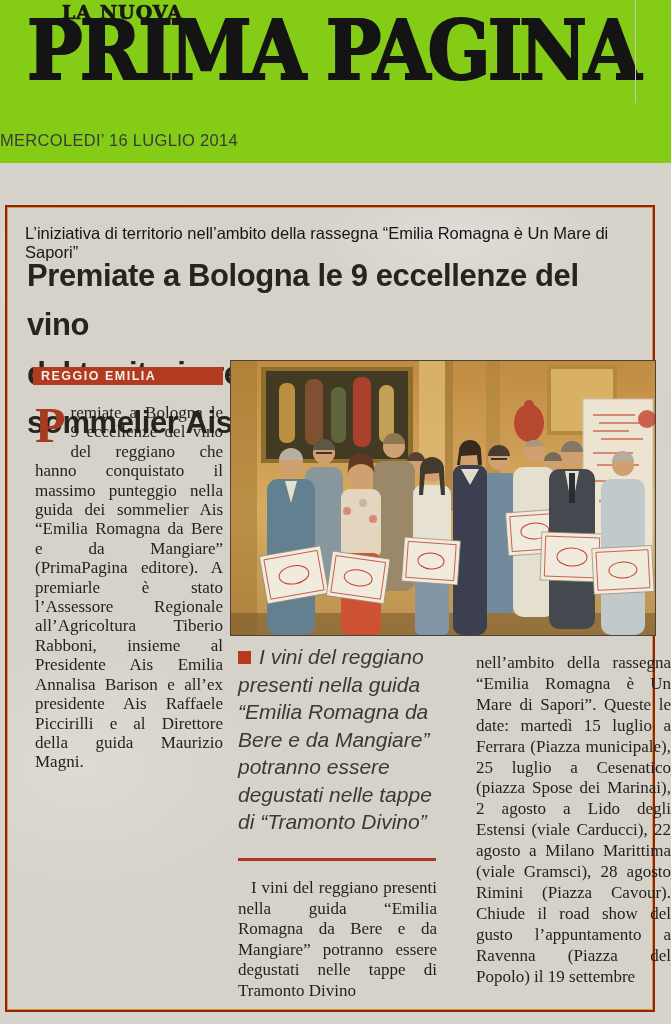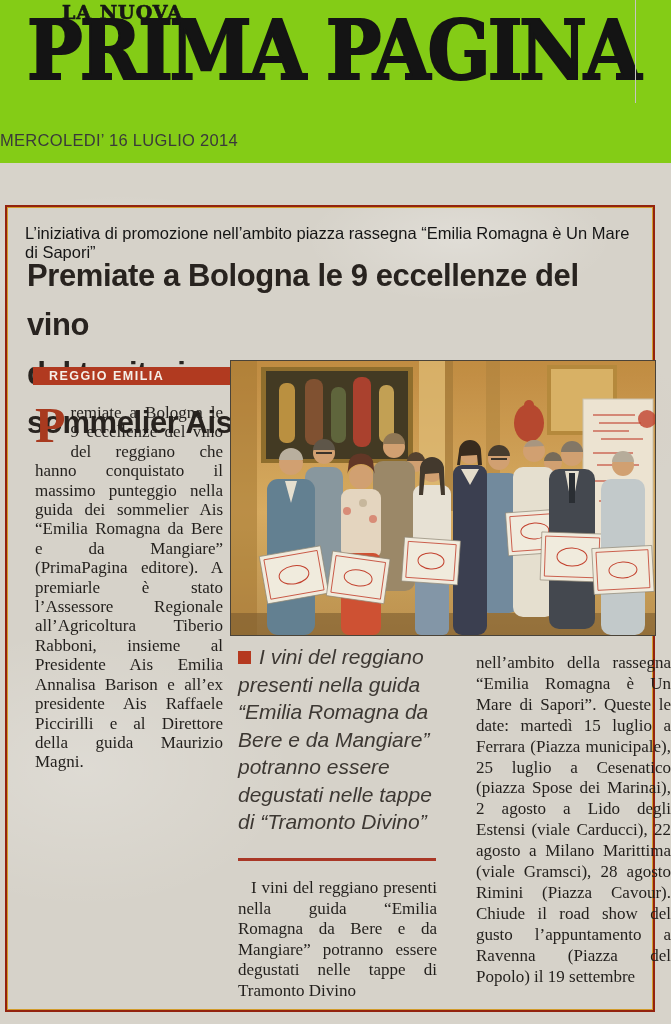--- a/index.html
+++ b/index.html
@@ -27,21 +27,21 @@
           radial-gradient(ellipse 220px 90px at 70% 4%, rgba(255,255,255,.25), transparent 70%),
           radial-gradient(ellipse 300px 200px at 12% 70%, rgba(255,255,255,.20), transparent 70%),
           #d6d2c9;}
   .kicker{position:absolute;left:18px;top:17px;width:610px;font-family:"Liberation Sans",sans-serif;
         font-size:16.5px;color:#151515;}
   .headline{position:absolute;left:20px;top:44px;width:615px;font-family:"Liberation Sans",sans-serif;
         font-weight:700;font-size:31px;line-height:47px;letter-spacing:-.4px;color:#28231f;
         transform:scaleY(1.04);transform-origin:top left;}
   .section-label{position:absolute;left:26px;top:160px;width:182px;height:18px;background:#b13a20;
         color:#f5efe8;font-family:"Liberation Sans",sans-serif;font-weight:700;font-size:12.5px;
-        line-height:18px;letter-spacing:1.5px;padding-left:16px;}
+        line-height:18px;letter-spacing:1.5px;padding-left:8px;}
   
   .photo{position:absolute;left:223px;top:153px;width:426px;height:276px;border:1px solid #4a4338;
         box-sizing:border-box;background:#c59549;overflow:hidden;}
   .photo svg{display:block;}
   
   .col{position:absolute;text-align:justify;color:#221f1c;}
   .col p{margin:0;}
   .left-col{left:28px;top:196px;width:188px;font-size:17px;line-height:19.4px;}
   .left-col .p2{text-indent:12px;}
   .dropcap{float:left;font-size:50px;line-height:40px;font-weight:bold;color:#a83a1f;
@@ -60,21 +60,21 @@
 
 <div class="page">
   <div class="lower-bg"></div>
 
   <div class="overtitle">LA NUOVA</div>
   <div class="masthead">PRIMA PAGINA</div>
   <div class="mast-divider"></div>
   <div class="edition-date">MERCOLEDI’ 16 LUGLIO 2014</div>
 
   <div class="article-box">
-    <div class="kicker">L’iniziativa di promozione nell’ambito piazza rassegna “Emilia Romagna è Un Mare di Sapori”</div>
+    <div class="kicker">L’iniziativa di territorio nell’ambito della rassegna “Emilia Romagna è Un Mare di Sapori”</div>
     <div class="headline">
       <div>Premiate a Bologna le 9 eccellenze del vino</div>
       <div>del territorio reggiano nel giudizio dei sommelier Ais</div>
     </div>
     <div class="section-label">REGGIO EMILIA</div>
 
     <div class="photo" title="Gruppo di premiati al Baraccano di Bologna con i diplomi delle eccellenze del vino reggiano">
       <svg width="424" height="274" viewBox="0 0 424 274">
         <defs>
           <linearGradient id="wall" x1="0" y1="0" x2="0" y2="1">

